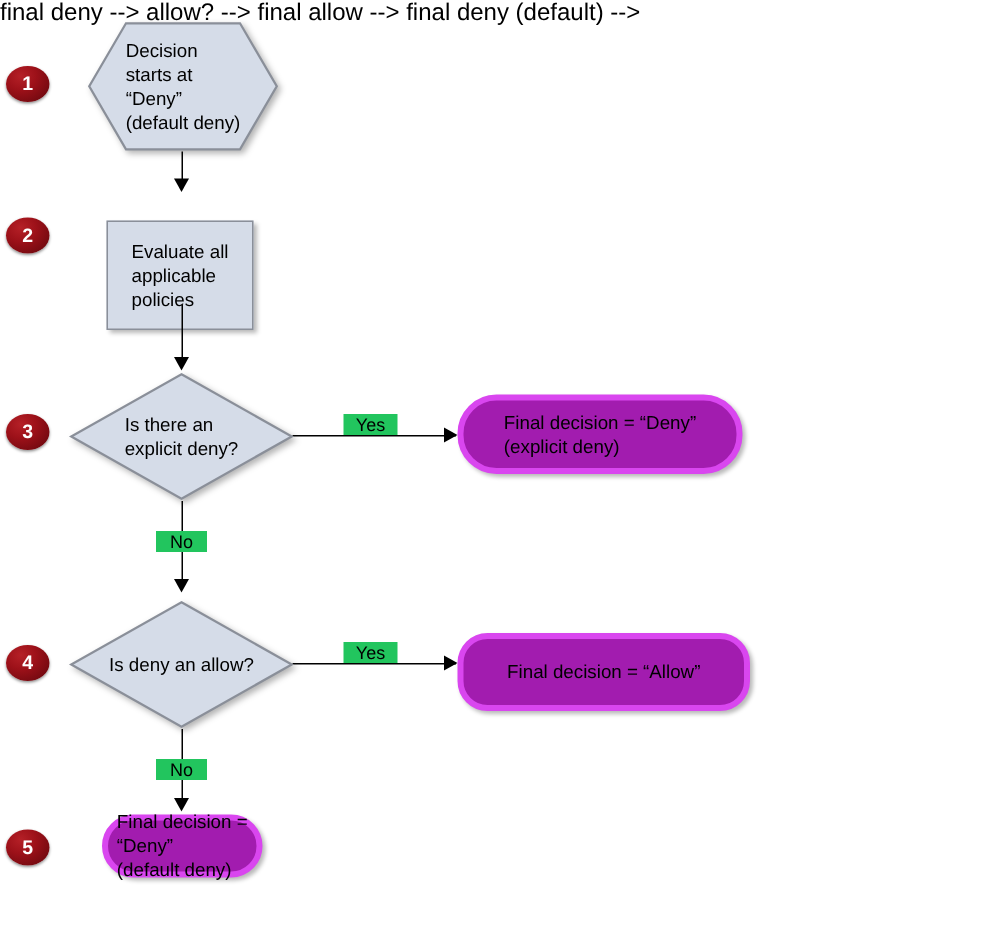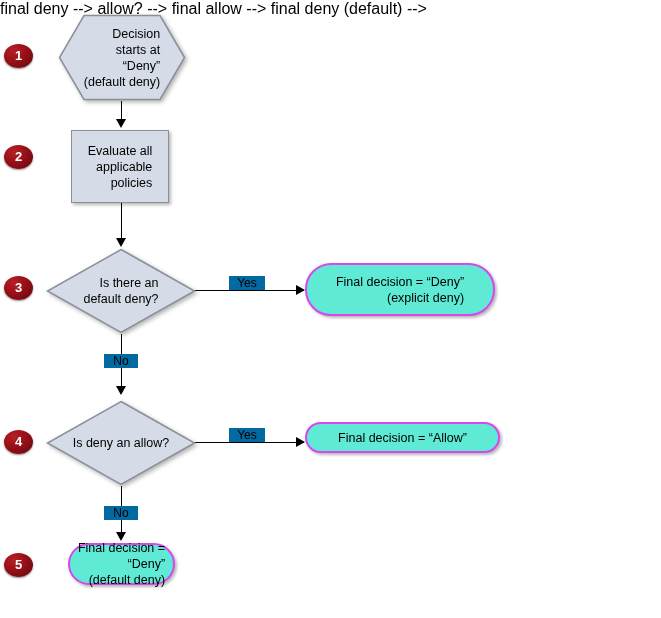--- a/index.html
+++ b/index.html
@@ -35,21 +35,21 @@
     font-family: "Liberation Sans", sans-serif;
   }
 
   
   .node {
     position: absolute;
     box-sizing: border-box;
     color: #000000;
     font-size: 12.5px;
     line-height: 16px;
-    text-align: right;
+    text-align: left;
     display: flex;
     align-items: center;
     justify-content: center;
     font-family: "Liberation Sans", sans-serif;
   }
   .node .txt {
     position: relative;
     z-index: 3;
     padding: 0 4px;
     white-space: pre-line;
@@ -57,22 +57,22 @@
 
   
   .rect {
     background: #d5dce8;
     border: 1px solid #8a8f99;
     box-shadow: 2px 2px 3px rgba(0,0,0,0.28);
   }
 
   
   .rounded {
-    background: #5eead4;
-    border: 2px solid #d946ef;
+    background: #a21caf;
+    border: 4px solid #d946ef;
     box-shadow: 2px 2px 3px rgba(0,0,0,0.28);
   }
 
   
   .shape-svg {
     position: absolute;
     left: 0;
     top: 0;
     z-index: 1;
     overflow: visible;
@@ -100,21 +100,21 @@
   .arrow-right {
     position: absolute;
     width: 0;
     height: 0;
     border-top: 5px solid transparent;
     border-bottom: 5px solid transparent;
     border-left: 9px solid #000000;
   }
   .edge-label {
     position: absolute;
-    background: #0369a1;
+    background: #22c55e;
     color: #000000;
     font-size: 12px;
     line-height: 14px;
     padding: 0 2px;
     text-align: center;
     font-family: "Liberation Sans", sans-serif;
   }
 </style>
 </head>
 <body>
@@ -137,37 +137,37 @@
 starts at
 “Deny”
 (default deny)</span>
   </div>
 
   
   <div class="vline" style="left:121px; top:101px; height:20px;"></div>
   <div class="arrow-down" style="left:116px; top:119px;"></div>
 
   
-  <div class="node rect" style="left:71px; top:130px; width:98px; height:73px;">
+  <div class="node rect" style="left:71px; top:147px; width:98px; height:73px;">
     <span class="txt">Evaluate all
 applicable
 policies</span>
   </div>
 
   
   <div class="vline" style="left:121px; top:203px; height:37px;"></div>
   <div class="arrow-down" style="left:116px; top:238px;"></div>
 
   
   <div class="node" style="left:46px; top:248px; width:150px; height:86px;">
     <svg class="shape-svg" width="150" height="86" viewBox="0 0 150 86">
       <polygon points="75,1.5 148.5,43 75,84.5 1.5,43" fill="#d5dce8" stroke="#8a8f99" stroke-width="1.5" style="filter: drop-shadow(2px 2px 2px rgba(0,0,0,0.30));"></polygon>
     </svg>
     <span class="txt">Is there an
-default deny?</span>
+explicit deny?</span>
   </div>
 
    final deny --&gt;
   <div class="hline" style="left:195px; top:290px; width:109px;"></div>
   <div class="edge-label" style="left:229px; top:276px; width:32px;">Yes</div>
   <div class="arrow-right" style="left:296px; top:285px;"></div>
 
   
   <div class="node rounded" style="left:305px; top:263px; width:190px; height:53px; border-radius:26px;">
     <span class="txt">Final decision = “Deny”
@@ -186,21 +186,21 @@
     </svg>
     <span class="txt">Is deny an allow?</span>
   </div>
 
    final allow --&gt;
   <div class="hline" style="left:195px; top:442px; width:109px;"></div>
   <div class="edge-label" style="left:229px; top:428px; width:32px;">Yes</div>
   <div class="arrow-right" style="left:296px; top:437px;"></div>
 
   
-  <div class="node rounded" style="left:305px; top:422px; width:195px; height:31px; border-radius:20px;">
+  <div class="node rounded" style="left:305px; top:422px; width:195px; height:52px; border-radius:20px;">
     <span class="txt">Final decision = “Allow”</span>
   </div>
 
    final deny (default) --&gt;
   <div class="vline" style="left:121px; top:486px; height:48px;"></div>
   <div class="edge-label" style="left:104px; top:506px; width:30px;">No</div>
   <div class="arrow-down" style="left:116px; top:532px;"></div>
 
   
   <div class="node rounded" style="left:68px; top:543px; width:107px; height:42px; border-radius:26px;">

